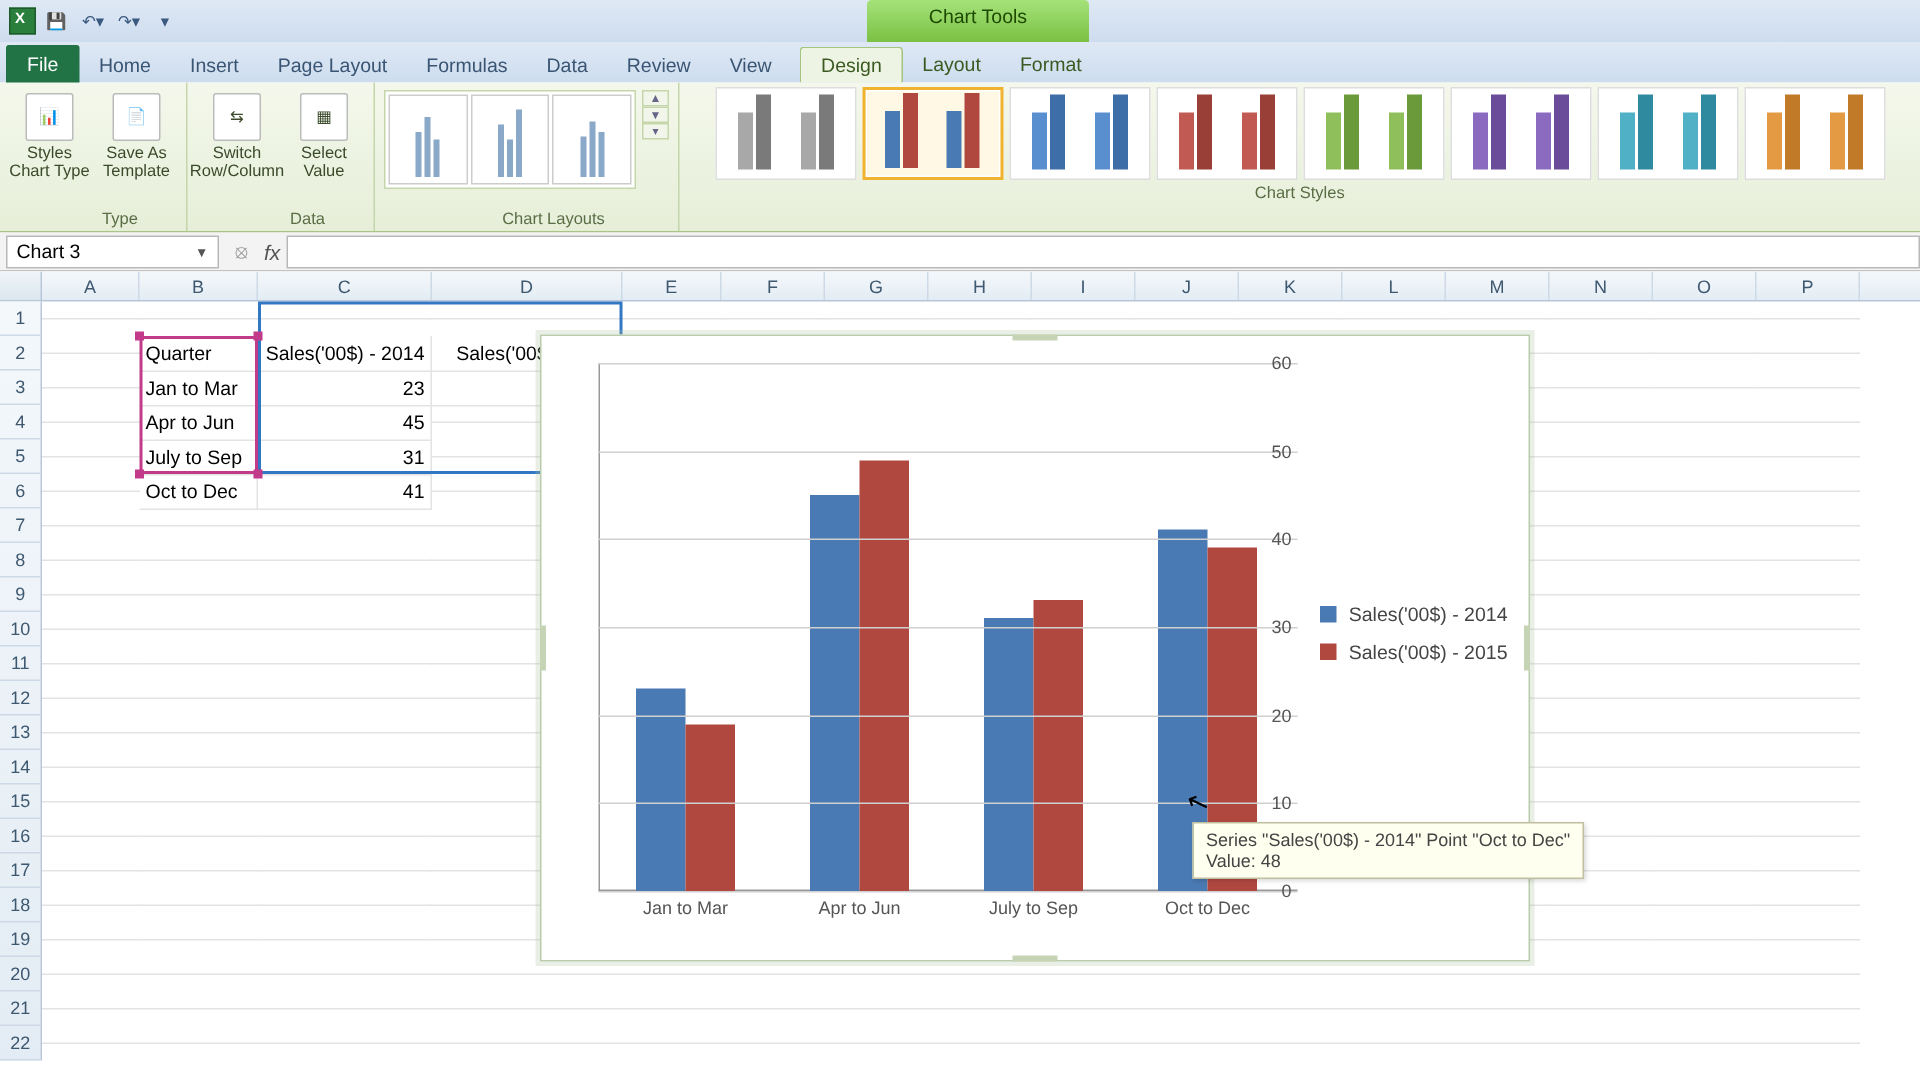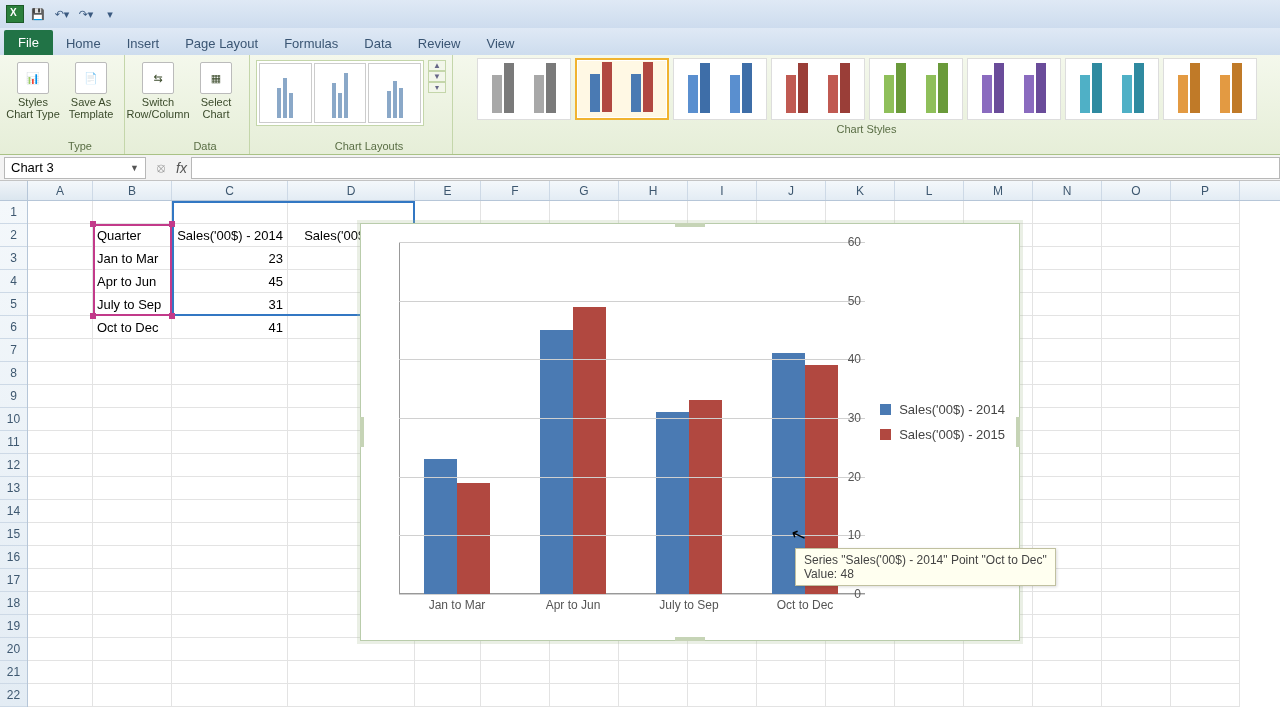--- a/index.html
+++ b/index.html
@@ -52,21 +52,21 @@
 .finput { flex:1; height:22px; border:1px solid #b8b8b8; background:#fff; }
 
 
 .grid-area { position:relative; height: 539px; background:#fff; overflow:hidden;}
 .colheads { display:flex; height:20px; background:linear-gradient(#f4f8fb,#e3ecf4); border-bottom:1px solid #b6c6d8; position:absolute; top:0; left:0; right:0;}
 .corner { width:28px; border-right:1px solid #b6c6d8; background:linear-gradient(#f0f4f8,#dbe6ef);}
 .colheads .ch { border-right:1px solid #cdd9e6; text-align:center; font-size:12px; color:#3e5870; line-height:20px;}
 .rowheads { position:absolute; top:20px; left:0; width:28px; background:linear-gradient(#f4f8fb,#e3ecf4); border-right:1px solid #b6c6d8;}
 .rowheads .rh { height:23px; border-bottom:1px solid #cdd9e6; text-align:center; font-size:12px; color:#3e5870; line-height:23px;}
 .cells { position:absolute; top:20px; left:28px; right:0; bottom:0;}
-.cells .row { display:flex; height:23px;}
+.cells .row { display:flex; height:23px;align-items:center;}
 .cells .cell { border-right:1px solid #e3e3e3; border-bottom:1px solid #e3e3e3; padding:0 4px; font-size:13px; line-height:23px; overflow:hidden; white-space:nowrap;}
 
 
 .sel-b { position:absolute; border:2px solid #3277c3; pointer-events:none;}
 .sel-q { position:absolute; border:2px solid #c23a8a; pointer-events:none;}
 .handle { position:absolute; width:6px; height:6px; background:#3277c3; }
 .handle.q{ background:#c23a8a;}
 
 
 .chart-obj { position:absolute; left:360px; top:42px; width:660px; height:418px; background:#fff; border:1px solid #b9ccab; box-shadow: 0 0 0 3px rgba(170,190,150,.25);}
@@ -103,31 +103,37 @@
 <body>
 
 <div class="titlebar">
   <div class="qat">
     <div class="xl-icon"></div>
     <div class="q-btn">💾</div>
     <div class="q-btn">↶▾</div>
     <div class="q-btn">↷▾</div>
     <div class="q-btn">▾</div>
   </div>
+  <div class="chart-tools-tab">Chart Tools</div>
 </div>
 
 <div class="ribbon-tabs">
   <div class="tab file">File</div>
   <div class="tab">Home</div>
   <div class="tab">Insert</div>
   <div class="tab">Page Layout</div>
   <div class="tab">Formulas</div>
   <div class="tab">Data</div>
   <div class="tab">Review</div>
   <div class="tab">View</div>
+  <div class="ct-group">
+    <div class="tab active-ct">Design</div>
+    <div class="tab">Layout</div>
+    <div class="tab">Format</div>
+  </div>
 </div>
 
 <div class="ribbon">
   <div class="rgroup">
     <div class="controls">
       <div class="big-btn">
           <div class="ic">📊</div>
           <span>Styles Chart Type</span>
         </div>
       <div class="big-btn">
@@ -138,21 +144,21 @@
     <div class="label">Type</div>
   </div>
   <div class="rgroup">
     <div class="controls">
       <div class="big-btn">
           <div class="ic">⇆</div>
           <span>Switch Row/Column</span>
         </div>
       <div class="big-btn">
           <div class="ic">▦</div>
-          <span>Select Chart</span>
+          <span>Select Value</span>
         </div>
     </div>
     <div class="label">Data</div>
   </div>
   <div class="rgroup">
     <div class="controls">
       <div class="layouts-box">
         <div class="layout-thumb">
             <span style="height:60%"></span>
             <span style="height:80%"></span>

